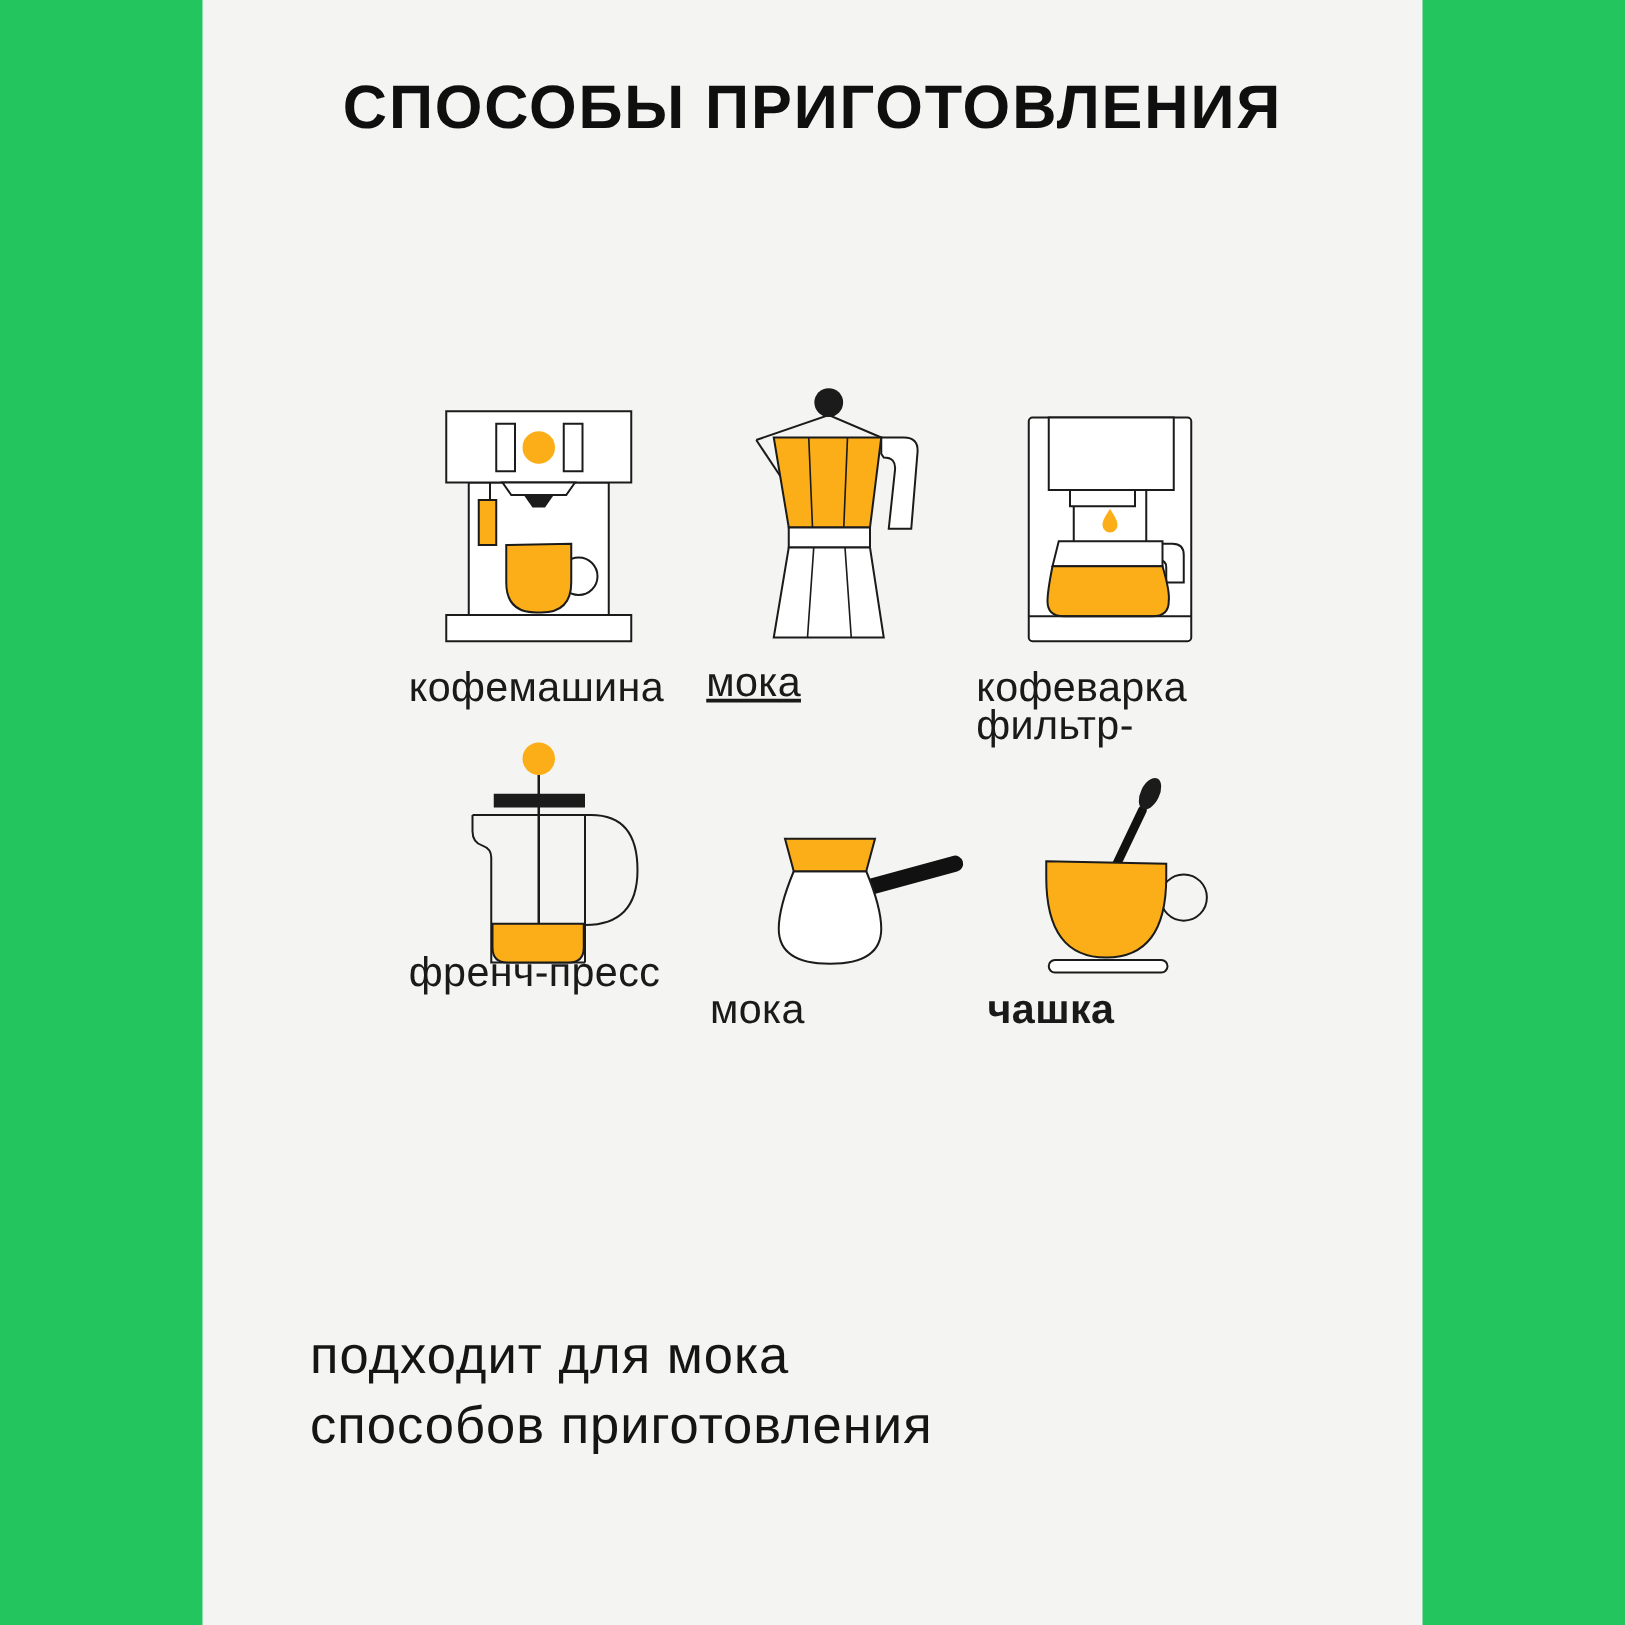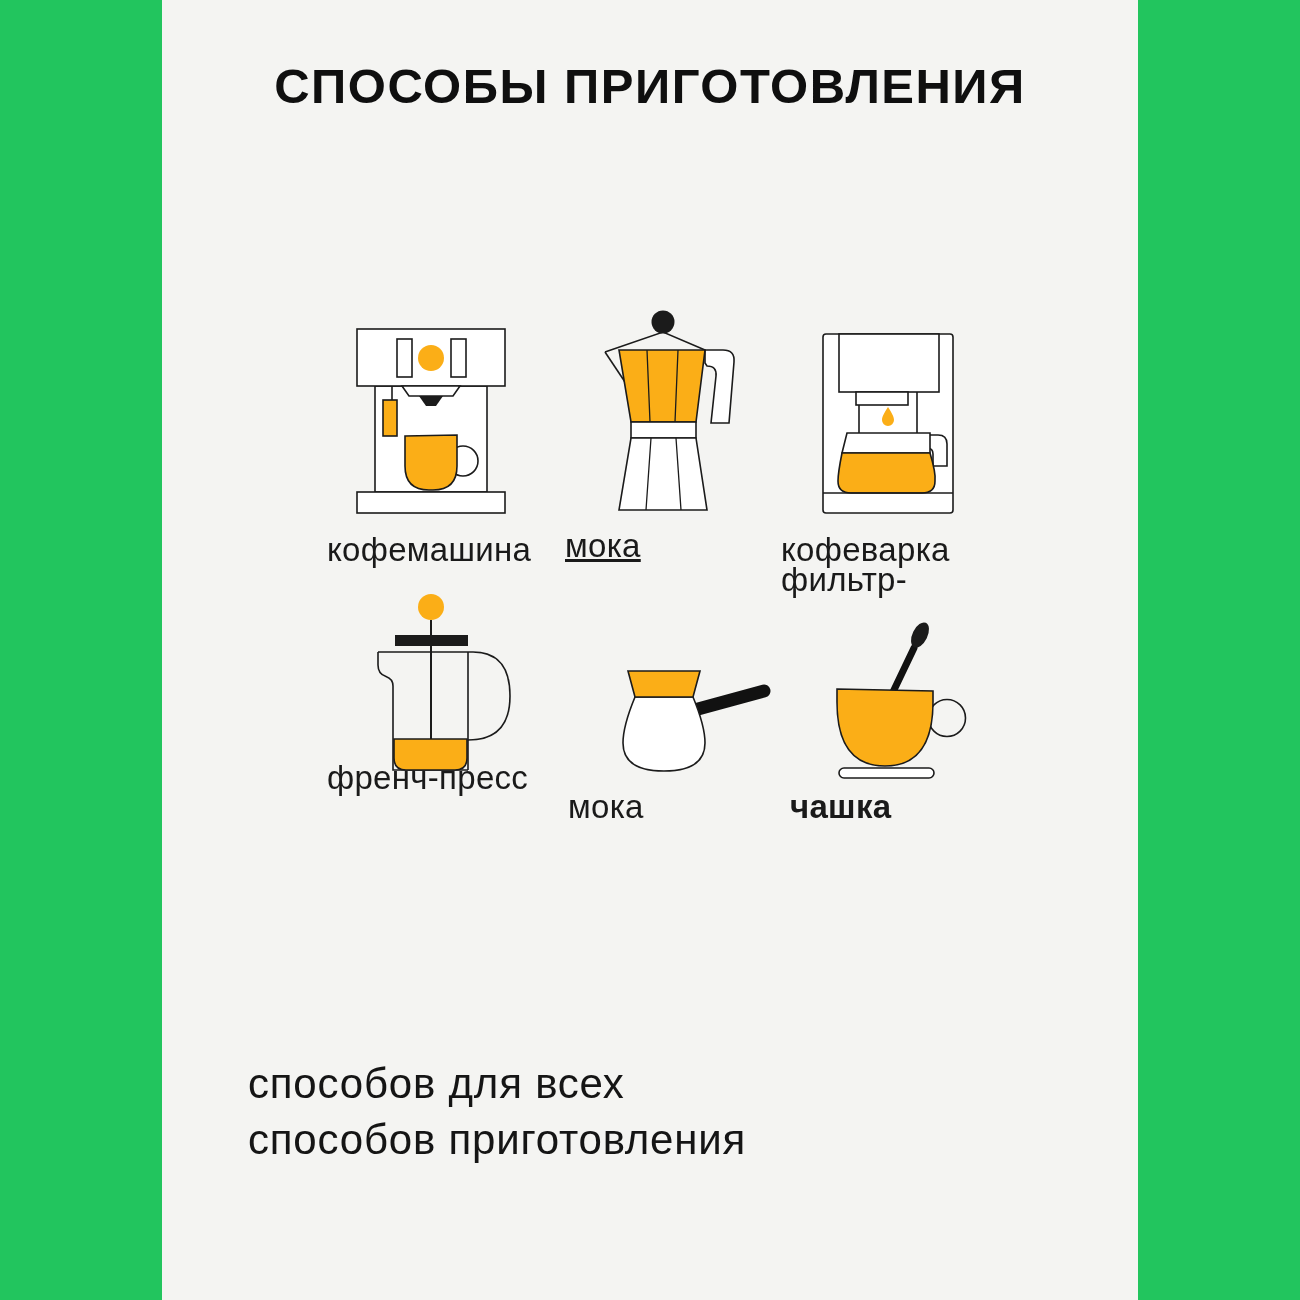--- a/index.html
+++ b/index.html
@@ -109,16 +109,16 @@
   <div class="method-label" style="left:565px;top:531px;width:200px;text-decoration:underline;">мока</div>
   <div class="method-label two-line" style="left:781px;top:535px;width:230px;">
     <span>кофеварка</span>
     <span>фильтр-</span>
   </div>
   <div class="method-label" style="left:327px;top:763px;width:220px;">френч-пресс</div>
   <div class="method-label" style="left:568px;top:792px;width:200px;">мока</div>
   <div class="method-label" style="left:790px;top:792px;width:200px;font-weight:bold;">чашка</div>
 
   <div class="footer">
-    <span>способов для всех</span>
+    <span>подходит для мока</span>
     <span>способов приготовления</span>
   </div>
 </div>
 
 </body></html>

